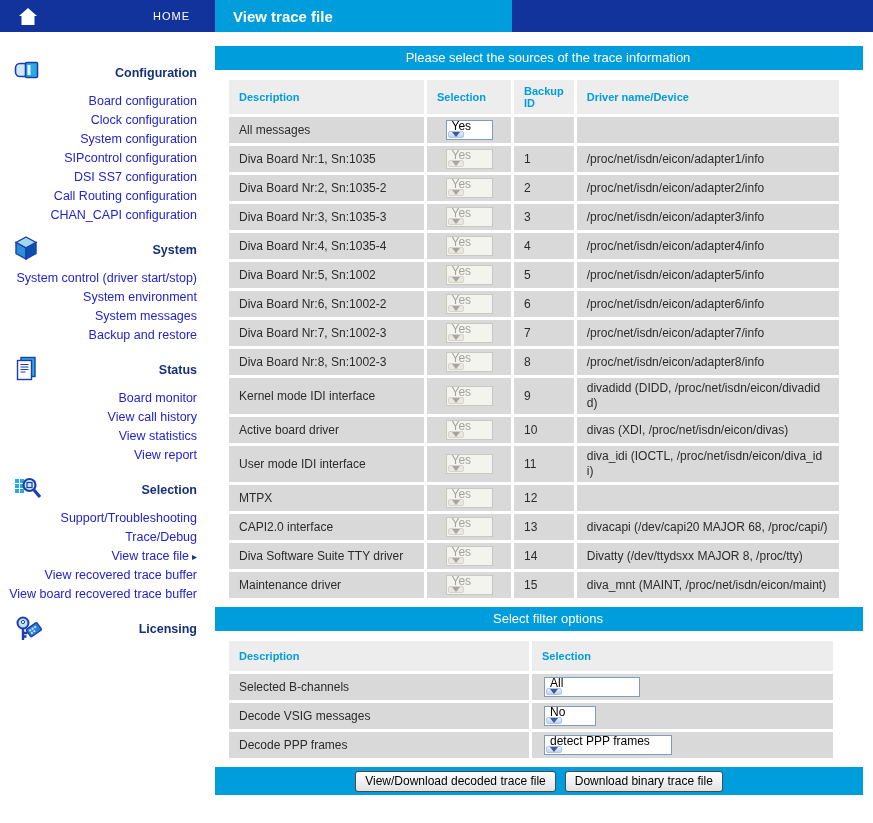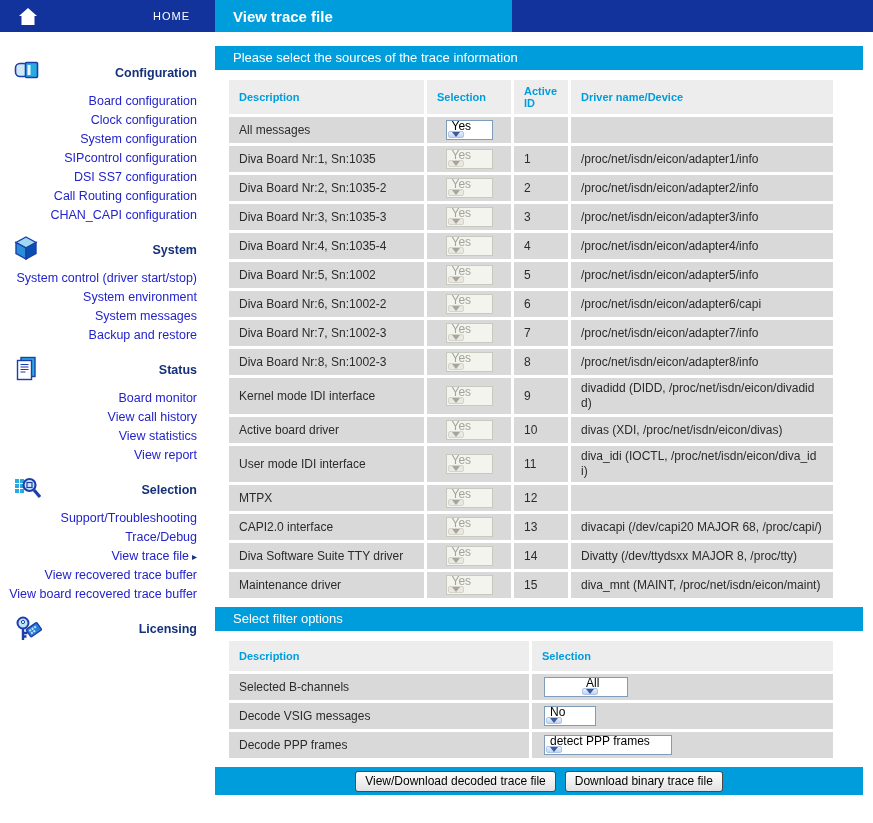--- a/index.html
+++ b/index.html
@@ -26,21 +26,21 @@
   
   .side-sec{margin-bottom:12px;}
   .side-head{position:relative;height:26px;margin-bottom:6px;}
   .side-icon{position:absolute;left:14px;top:-1px;}
   .side-title{display:block;text-align:right;padding-right:18px;font-weight:bold;
     font-size:12.5px;color:var(--navy);line-height:26px;}
   .side-link{display:block;text-align:right;padding-right:18px;font-size:12.5px;
     color:var(--link);line-height:19px;text-decoration:none;cursor:pointer;white-space:nowrap;}
   .mk{color:var(--navy);font-size:10px;margin-left:3px;}
   
-  .bar{height:24px;background:var(--light);color:#fff;font-size:13px;line-height:24px;padding-left:18px;}
+  .bar{height:24px;background:var(--light);color:#fff;font-size:13px;line-height:24px;padding-left:18px;text-align:center;}
   .bar.filters{margin-top:6px;}
   
   table{border-collapse:separate;border-spacing:3px;table-layout:fixed;margin:7px 0 0 11px;}
   th,td{box-sizing:border-box;}
   th{background:var(--headgray);color:var(--light);font-size:11px;font-weight:bold;
     text-align:left;padding:4px 10px;vertical-align:middle;height:34px;}
   td{background:var(--cellgray);font-size:12px;color:#2b2b2b;padding:3px 10px;
     vertical-align:middle;height:26px;}
   .ftbl th{height:30px;}
   .ftbl td{height:26px;}
@@ -53,21 +53,21 @@
   .xsel-text{display:flex;align-items:center;padding-left:5px;font-size:12px;color:#000;
     flex:1;white-space:nowrap;overflow:hidden;}
   .xsel-btn{width:16px;margin:1px;display:flex;align-items:center;justify-content:center;
     background:linear-gradient(#eaf1fd,#c3d3f3);border:1px solid #aec4ea;border-radius:2px;box-sizing:border-box;}
   .chev{width:0;height:0;border-left:4px solid transparent;border-right:4px solid transparent;
     border-top:5px solid #3c5c97;}
   .xsel.dis{border-color:#c6cabf;background:#f4f4ee;}
   .xsel.dis .xsel-text{color:#a2a399;}
   .xsel.dis .xsel-btn{background:#e9e8e2;border-color:#d6d4ca;}
   .xsel.dis .chev{border-top-color:#a5a69c;}
-  .w46{width:47px;}.w92{width:84px;padding-left:36px;}.w52{width:52px;}.w126{width:128px;}
+  .w46{width:47px;}.w92{width:96px;}.w52{width:52px;}.w126{width:128px;}
   
   .actions{height:28px;background:var(--light);margin-top:6px;display:flex;
     align-items:center;justify-content:center;gap:9px;}
   .btn{font-family:inherit;font-size:12px;color:#000;height:21px;padding:1px 9px;
     background:linear-gradient(#ffffff,#e2e2e2);border:1px solid #494949;border-radius:3px;cursor:pointer;}
 </style>
 </head>
 <body>
 
 <div class="topbar">
@@ -201,21 +201,21 @@
       <colgroup>
           <col style="width:195px">
           <col style="width:84px">
           <col style="width:54px">
           <col style="width:262px">
         </colgroup>
       <tbody>
           <tr>
         <th>Description</th>
         <th>Selection</th>
-        <th>Active ID</th>
+        <th>Backup ID</th>
         <th>Driver name/Device</th>
       </tr>
       <tr>
         <td>All messages</td>
         <td class="sel-center">
           <span class="xsel w46">
                 <span class="xsel-text">Yes</span>
                 <span class="xsel-btn">
                   <i class="chev"></i>
                 </span>
@@ -293,21 +293,21 @@
         <td>Diva Board Nr:6, Sn:1002-2</td>
         <td class="sel-center">
           <span class="xsel dis w46">
                 <span class="xsel-text">Yes</span>
                 <span class="xsel-btn">
                   <i class="chev"></i>
                 </span>
               </span>
         </td>
         <td>6</td>
-        <td class="c-driver">/proc/net/isdn/eicon/adapter6/capi</td>
+        <td class="c-driver">/proc/net/isdn/eicon/adapter6/info</td>
       </tr>
       <tr>
         <td>Diva Board Nr:7, Sn:1002-3</td>
         <td class="sel-center">
           <span class="xsel dis w46">
                 <span class="xsel-text">Yes</span>
                 <span class="xsel-btn">
                   <i class="chev"></i>
                 </span>
               </span>

